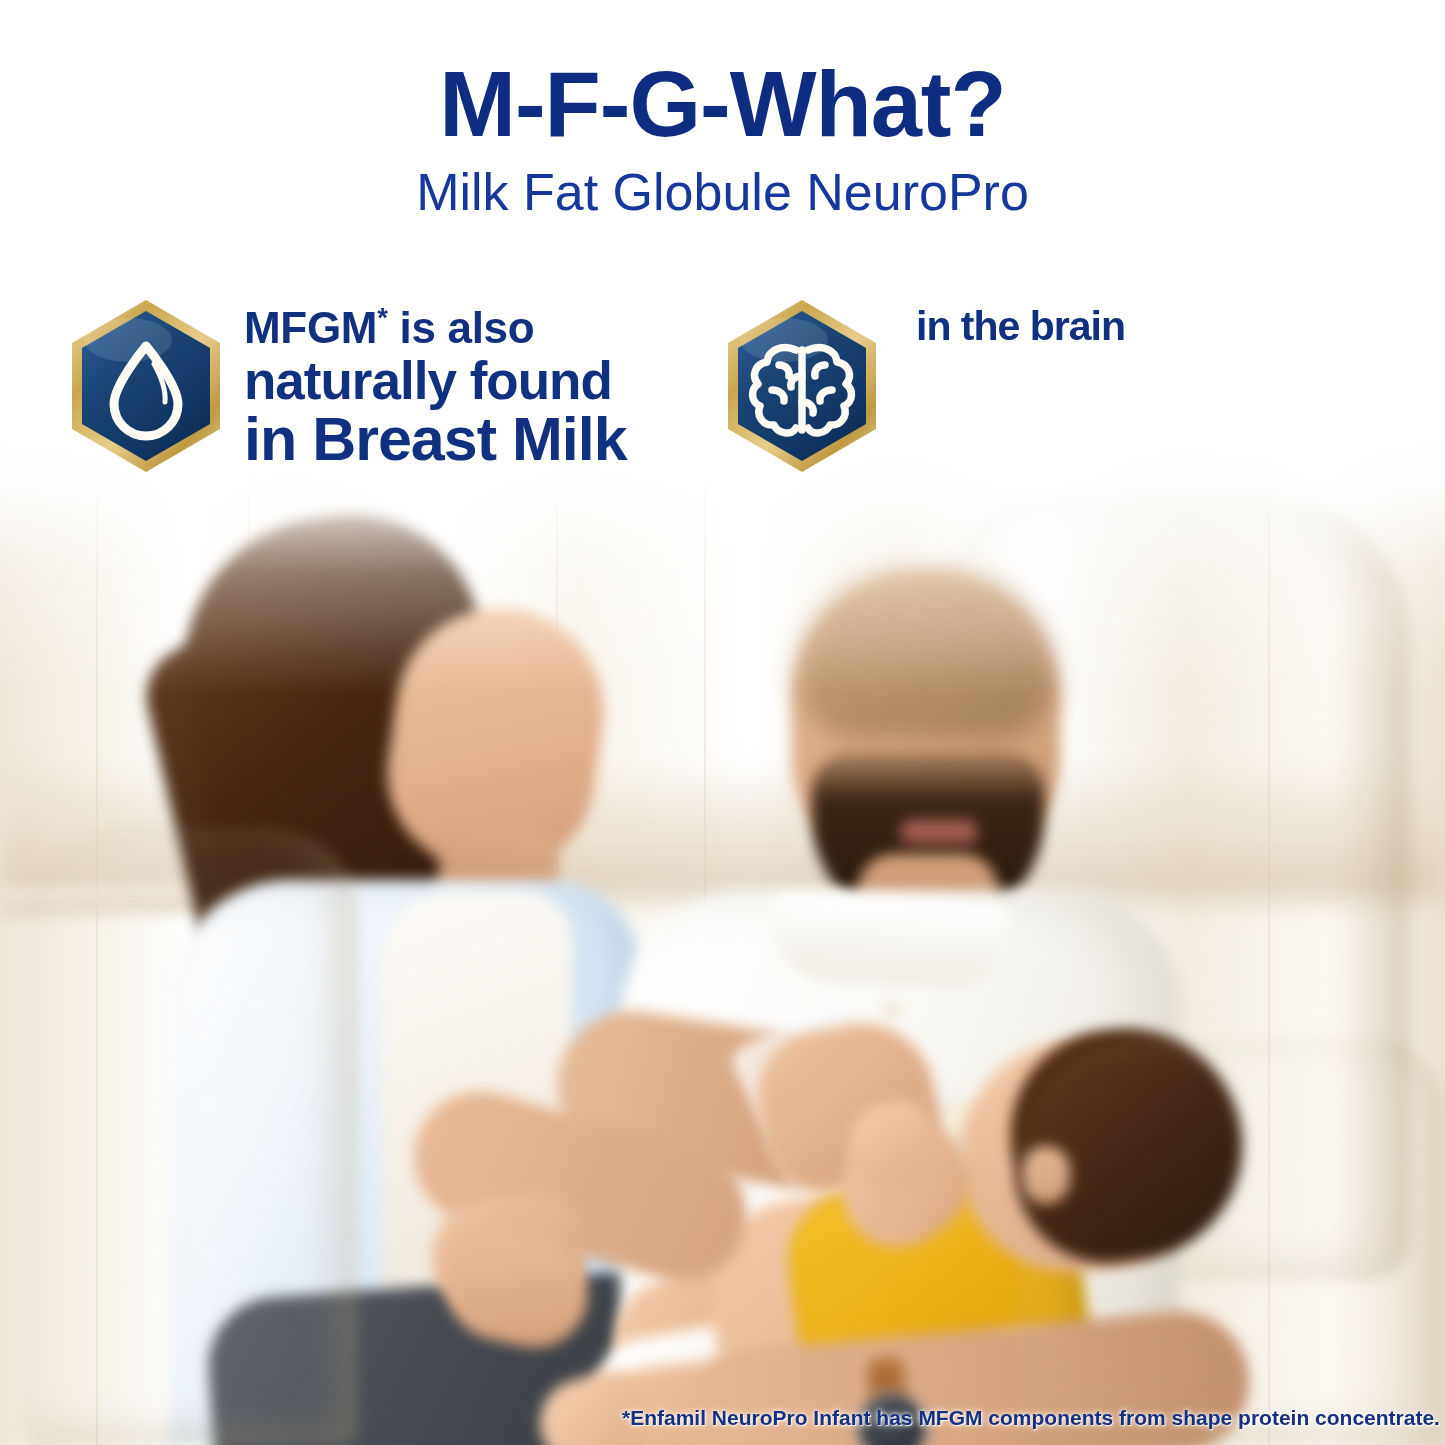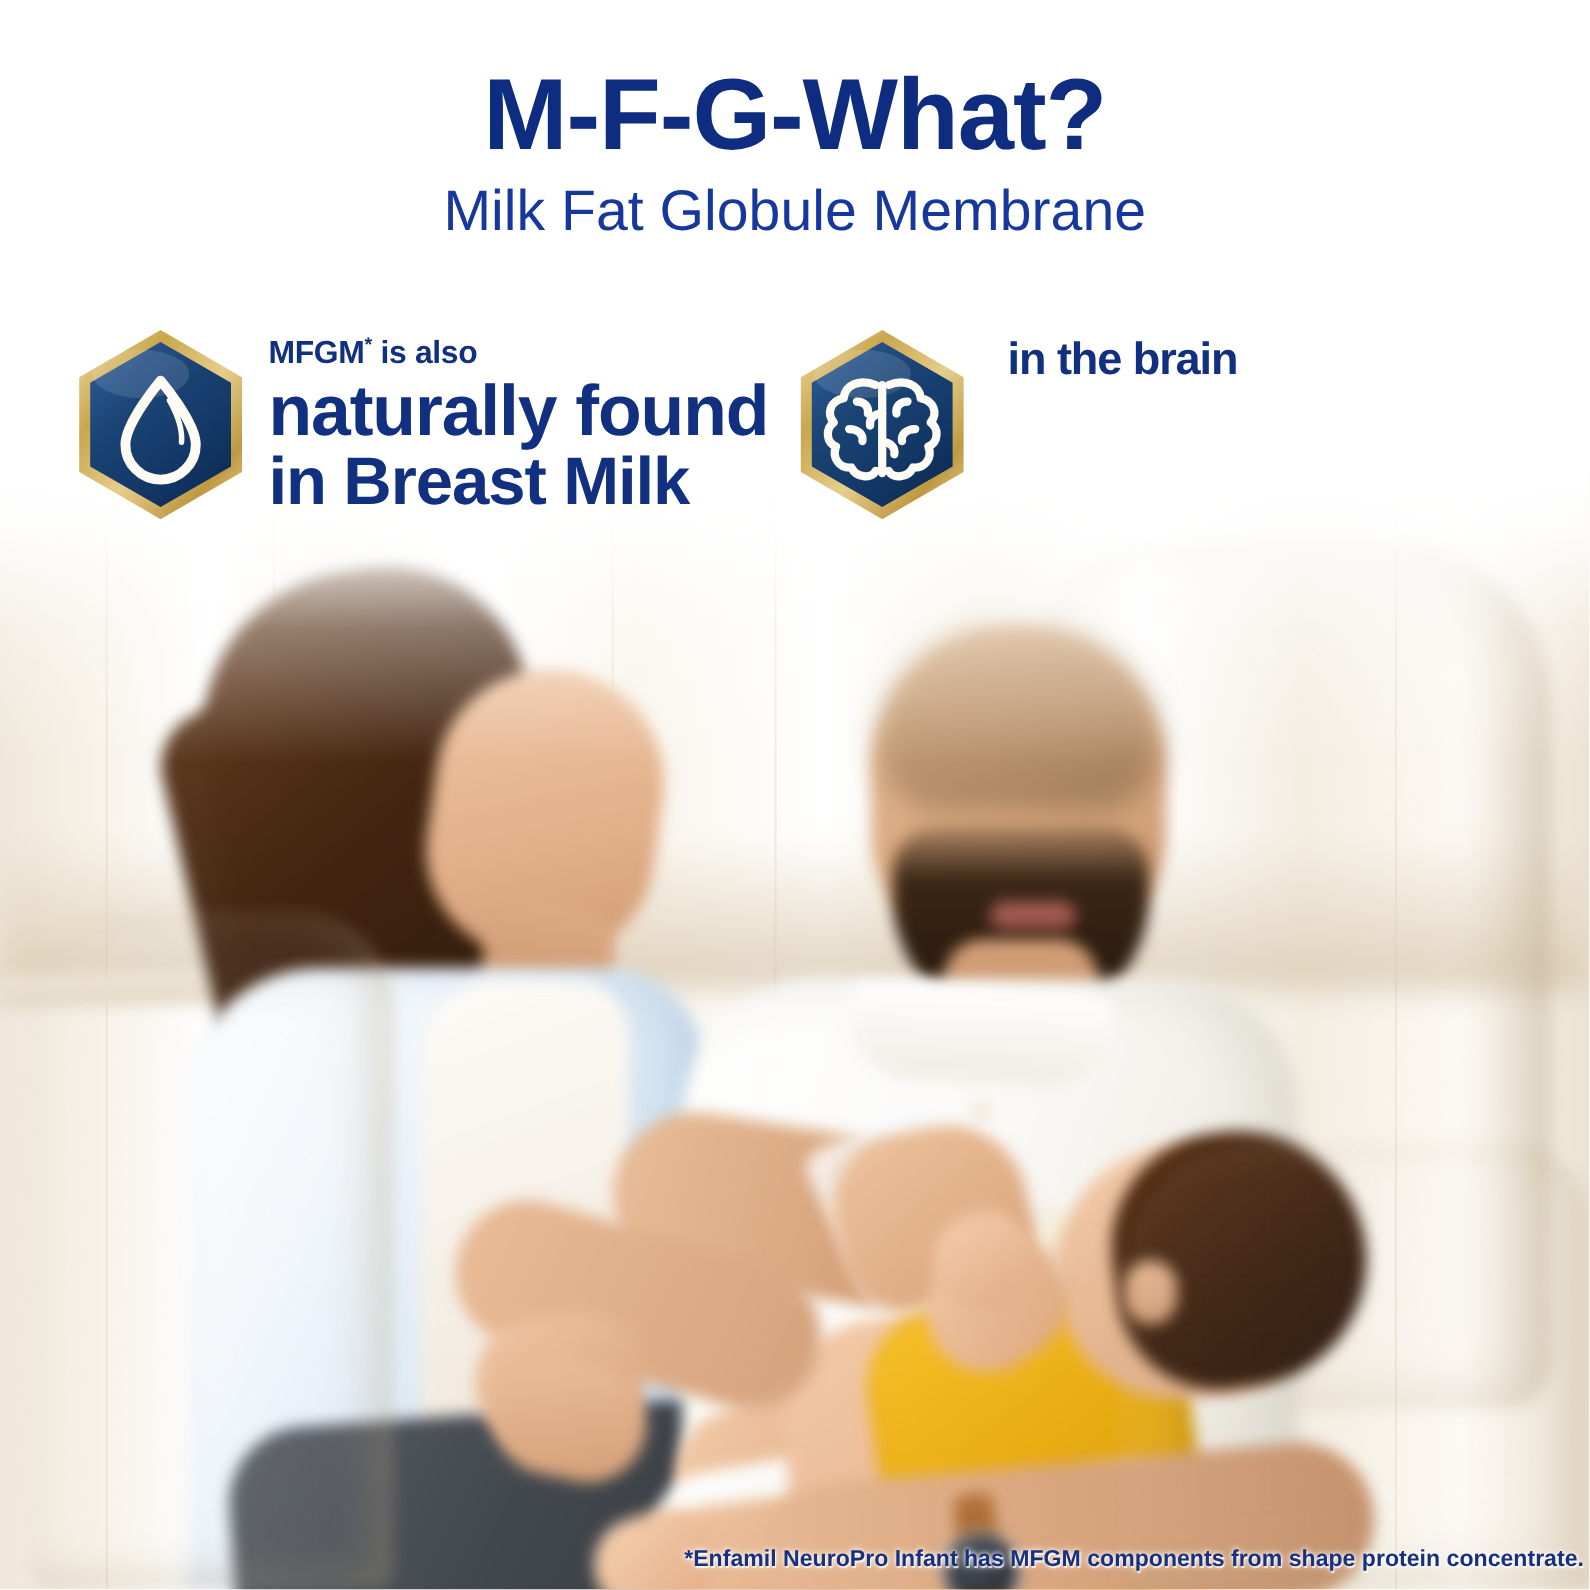--- a/index.html
+++ b/index.html
@@ -155,22 +155,22 @@
     color:#16379B;white-space:nowrap;z-index:60;
   }
 
   
   .benefit{position:absolute;display:flex;align-items:flex-start;z-index:60;}
   .b-left{left:66px;top:298px;}
   .b-right{left:722px;top:298px;}
   .hexwrap{width:160px;height:176px;flex:0 0 160px;position:relative;}
   .hexwrap svg{display:block;width:160px;height:176px;}
   .btext{margin-left:18px;color:#11307F;line-height:1.0;padding-top:6px;}
-  .btext .l1{font-size:29px;font-weight:bold;letter-spacing:-.3px;white-space:nowrap;}
-  .btext .l2{font-size:65px;font-weight:bold;letter-spacing:-1px;white-space:nowrap;margin-top:4px;}
+  .btext .l1{font-size:44px;font-weight:bold;letter-spacing:-.3px;white-space:nowrap;}
+  .btext .l2{font-size:53px;font-weight:bold;letter-spacing:-1px;white-space:nowrap;margin-top:4px;}
   .btext .l3{font-size:61px;font-weight:bold;letter-spacing:-1px;white-space:nowrap;margin-top:2px;}
   .b-right .btext{text-align:right;margin-left:34px;}
   .b-right .btext .l1{font-size:43px;}
   .b-right .btext .l3{font-size:41px;text-align:center;padding-right:62px;}
   .sup{font-size:.62em;vertical-align:super;}
 
   
   .footnote{
     position:absolute;left:622px;top:1406px;z-index:60;
     font-size:21px;font-weight:bold;color:#18317F;white-space:nowrap;
@@ -242,21 +242,21 @@
     <div class="f-watch soft"></div>
     <div class="f-watch-face soft"></div>
 
     <div class="chair-arm-l boucle soft"></div>
     <div class="chair-arm-r boucle soft"></div>
 
     <div class="scene-fade"></div>
   </div>
 
   <div class="headline">M-F-G-What?</div>
-  <div class="subhead">Milk Fat Globule Membrane</div>
+  <div class="subhead">Milk Fat Globule NeuroPro</div>
 
   <div class="benefit b-left">
     <div class="hexwrap">
       <svg viewBox="0 0 160 176">
         <defs>
           <linearGradient id="goldA" x1="0" y1="0" x2="1" y2="1">
             <stop offset="0" stop-color="#F0DCA2"></stop>
               <stop offset=".28" stop-color="#C9A74E"></stop>
             <stop offset=".55" stop-color="#E6CE8C"></stop>
               <stop offset=".8" stop-color="#BE9942"></stop>

